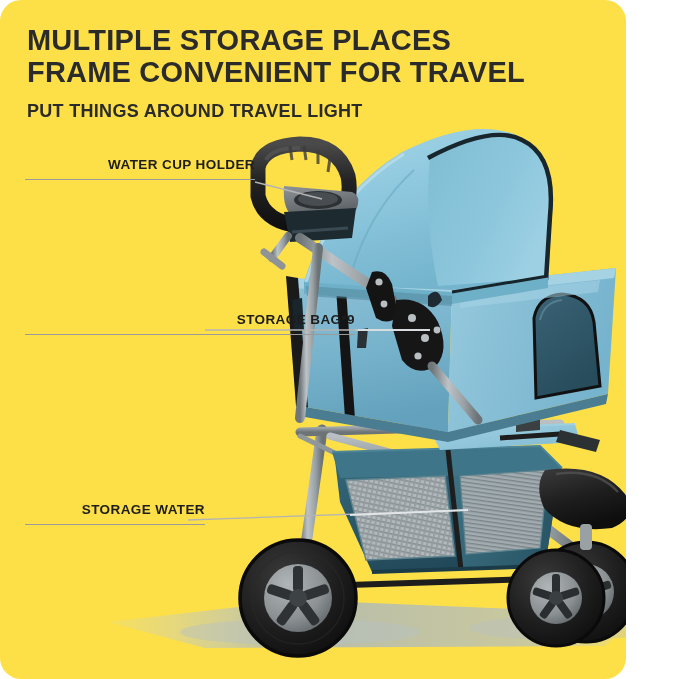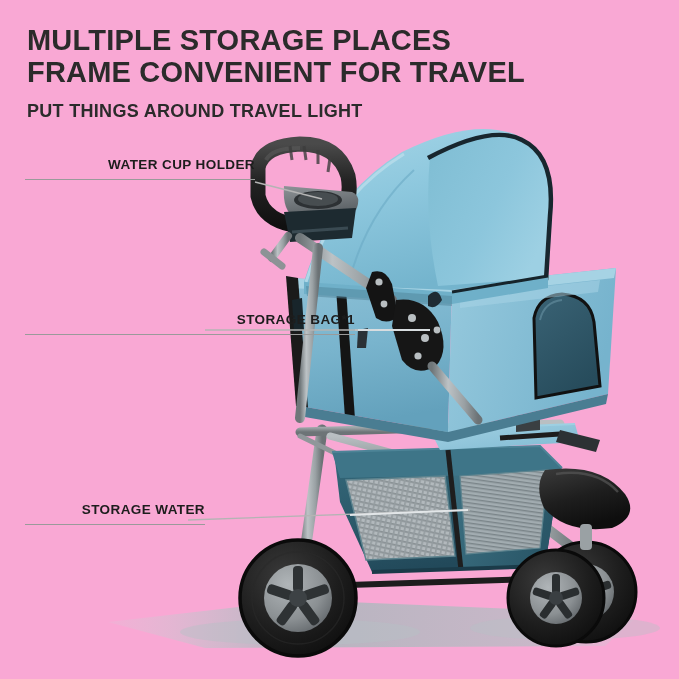--- a/index.html
+++ b/index.html
@@ -2,25 +2,26 @@
 <html><head>
 <meta charset="utf-8">
 <style>
   html, body {
     margin: 0;
     padding: 0;
     background: #ffffff;
   }
   #canvas {
     position: relative;
-    width: 679px;
+    width: 626px;
     height: 679px;
-    background: #f9a8d4;
+    background: #fde047;
     overflow: hidden;
     font-family: "Liberation Sans", sans-serif;
+    border-radius: 21px;
   }
 
   
   #header {
     position: absolute;
     left: 27px;
     top: 24px;
     width: 620px;
   }
   .headline {
@@ -364,21 +365,21 @@
     <path d="M188 520 L470 510" stroke="#b4b4b4" stroke-width="1.4" fill="none"></path>
     <path d="M350 515 L468 510" stroke="#e2e6e8" stroke-width="2" fill="none"></path>
   </svg>
 
   <div class="callout" style="left:25px; top:157px;">
     <div class="callout-label">WATER CUP HOLDER</div>
     <div class="callout-line" style="width:230px;"></div>
   </div>
 
   <div class="callout" style="left:25px; top:312px;">
-    <div class="callout-label">STORAGE BAG*1</div>
+    <div class="callout-label">STORAGE BAG*9</div>
     <div class="callout-line" style="width:330px;"></div>
   </div>
 
   <div class="callout" style="left:25px; top:502px;">
     <div class="callout-label">STORAGE WATER</div>
     <div class="callout-line" style="width:180px;"></div>
   </div>
 
 </div>
 

